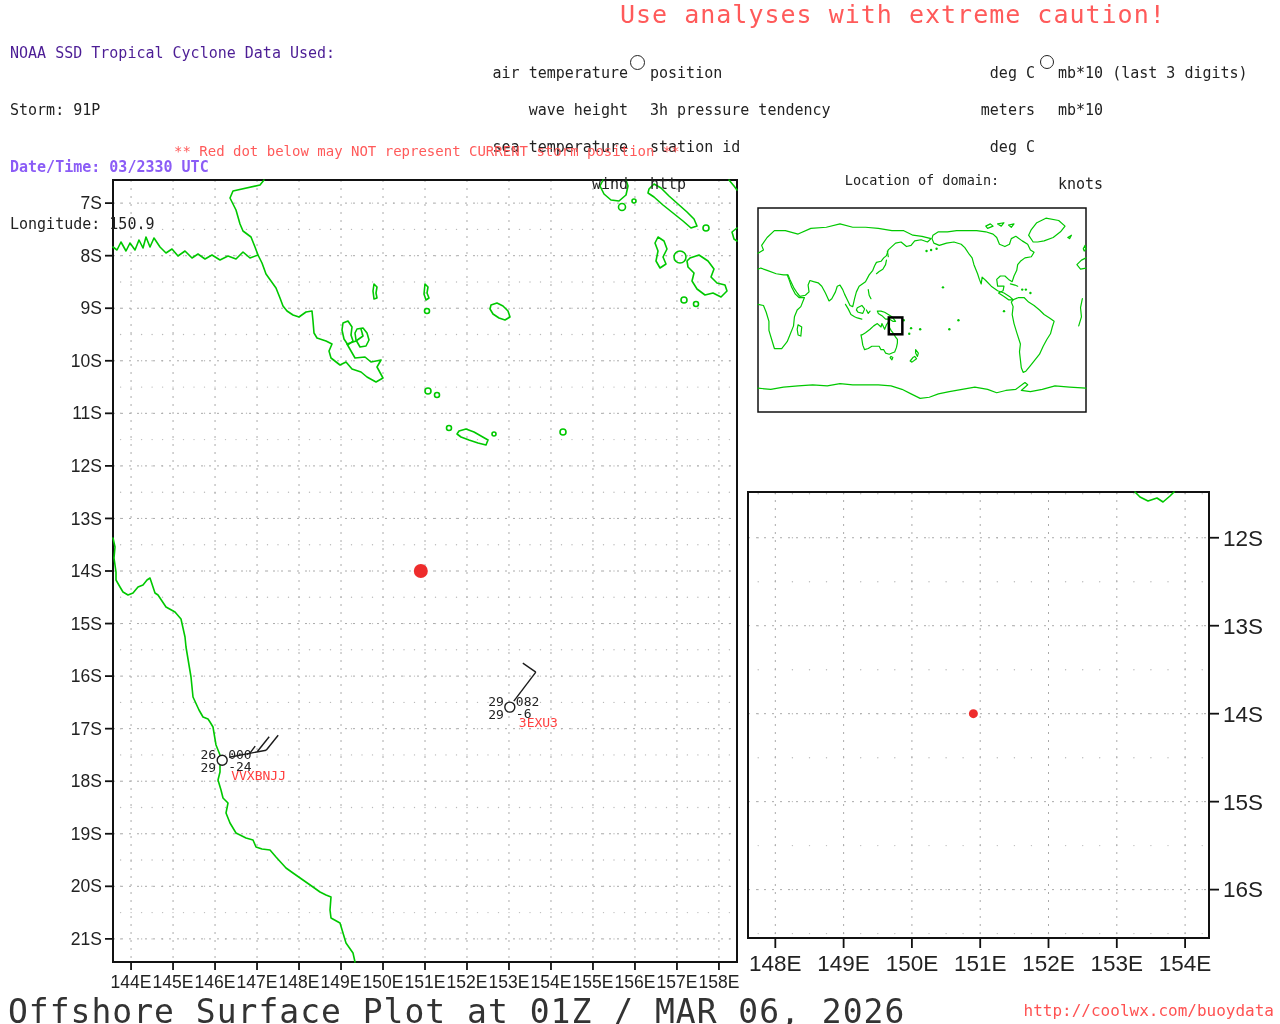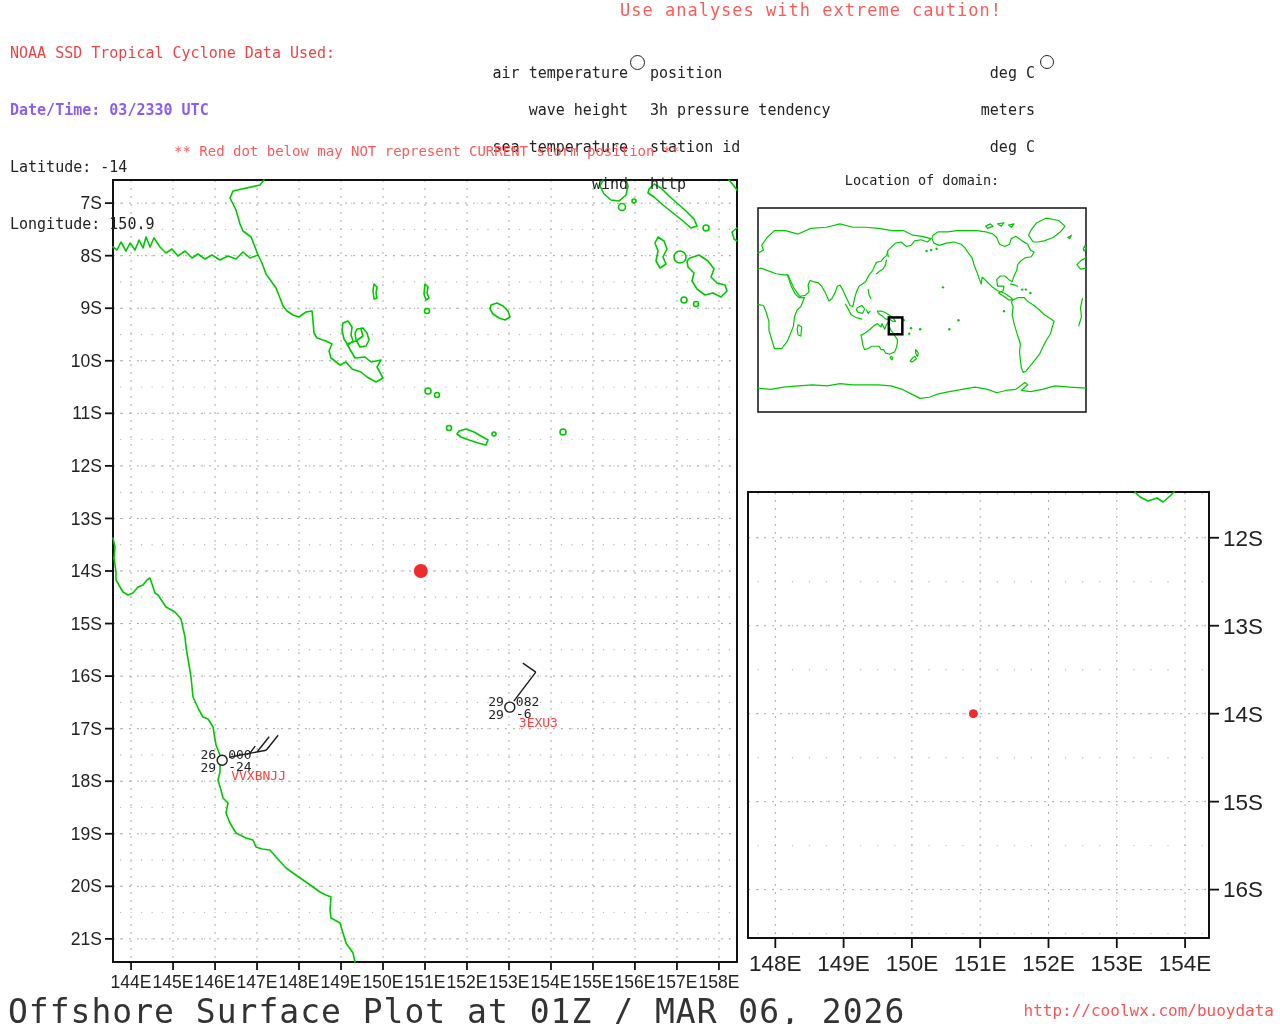--- a/index.html
+++ b/index.html
@@ -1,23 +1,23 @@
 <!DOCTYPE html>
 <html><head>
 <meta charset="utf-8">
 <style>
   html,body{margin:0;padding:0;background:#ffffff;}
   #canvas{position:relative;width:1280px;height:1024px;background:#fff;overflow:hidden;
           font-family:"DejaVu Sans Mono",monospace;}
   #plot-svg{position:absolute;left:0;top:0;}
   .abs{position:absolute;white-space:pre;}
   .hdr{left:10px;top:6px;font-size:15px;line-height:19px;color:#222;}
-  .hdr .red{color:#ef4444;}
+  .hdr .red{color:#4c1d95;}
   .hdr .boldred{color:#8b5cf6;font-weight:bold;}
-  .caution{left:620px;top:0px;font-size:17px;letter-spacing:1px;color:#ff5a5a;}
+  .caution{left:620px;top:0px;font-size:25px;letter-spacing:1px;color:#ff5a5a;}
   .leg{font-size:15px;line-height:12.4px;color:#222;}
   .leg div{height:12.4px;}
   .leg-l{text-align:right;}
   .legcirc{position:absolute;border:1.4px solid #222;border-radius:50%;background:#fff;}
   .warning{left:174px;top:143px;font-size:14px;color:#ff5a5a;}
   .inset-title{left:758px;top:172px;width:328px;text-align:center;font-size:13.5px;color:#222;}
   .foot-title{left:8px;top:992px;font-size:33px;letter-spacing:1px;color:#333;}
   .foot-url{right:6px;top:1001px;font-size:16px;color:#ff5252;text-decoration:none;}
 </style>
 </head>
@@ -2007,22 +2007,22 @@
         <circle cx="931.1111111111111" cy="249.93333333333334" r="1.2" fill="#00c800"></circle>
         <circle cx="936.5777777777778" cy="248.8" r="1.2" fill="#00c800"></circle>
         <circle cx="1004" cy="311.1333333333333" r="1.2" fill="#00c800"></circle>
         <circle cx="903.7777777777778" cy="320.2" r="1.2" fill="#00c800"></circle>
         <rect x="888.8082222222222" y="317.43466666666666" width="13.539111111111197" height="16.864000000000033" fill="none" stroke="#000" stroke-width="2.5"></rect>
       </g>
     </svg>
 
   <div class="abs hdr">
     <div class="red">NOAA SSD Tropical Cyclone Data Used:</div>
+    <div>Storm: 91P</div>
     <div class="boldred">Date/Time: 03/2330 UTC</div>
-    <div>Latitude: -14</div>
     <div>Longitude: 150.9</div>
   </div>
 
   <div class="abs caution">Use analyses with extreme caution!</div>
 
   <div class="abs leg leg-l" style="left:440px;top:42px;width:188px;">
     <div>air temperature</div>
     <div>wave height</div>
     <div>sea temperature</div>
     <div>wind</div>
@@ -2035,20 +2035,26 @@
     <div>http</div>
   </div>
 
   <div class="abs leg leg-l" style="left:935px;top:42px;width:100px;">
     <div>deg C</div>
     <div>meters</div>
     <div>deg C</div>
     <div></div>
   </div>
   <span class="legcirc" style="left:1040px;top:55px;width:12px;height:12px;"></span>
+  <div class="abs leg" style="left:1058px;top:42px;">
+    <div>mb*10 (last 3 digits)</div>
+    <div>mb*10</div>
+    <div></div>
+    <div>knots</div>
+  </div>
 
   <div class="abs inset-title">Location of domain:</div>
 
   <div class="abs warning">** Red dot below may NOT represent CURRENT storm position **</div>
 
   <div class="abs foot-title">Offshore Surface Plot at 01Z / MAR 06, 2026</div>
   <a class="abs foot-url" href="#">http://coolwx.com/buoydata</a>
 </div>
 
 </body></html>

